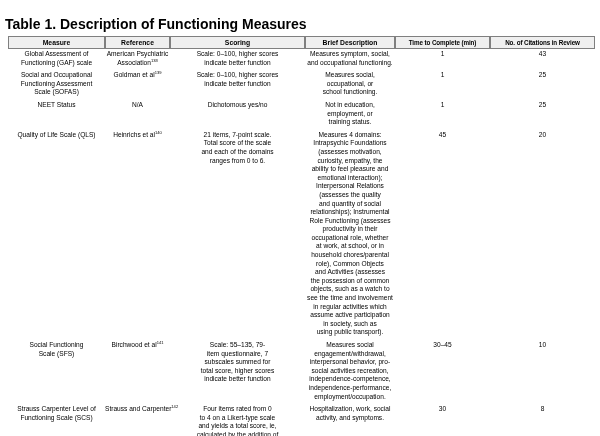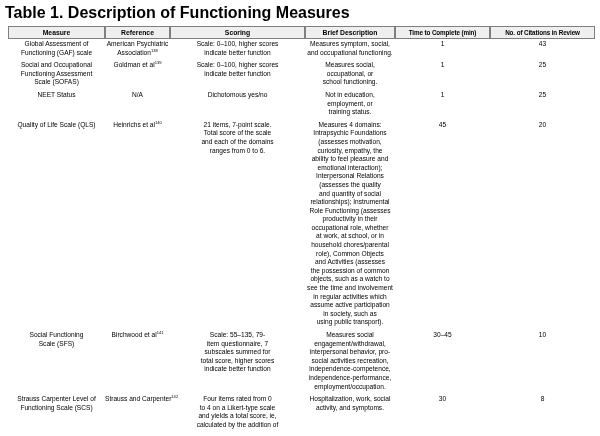--- a/index.html
+++ b/index.html
@@ -10,23 +10,23 @@
     height: 436px;
     overflow: hidden;
     font-family: "Liberation Sans", sans-serif;
     color: #000;
   }
   .page {
     padding: 3px 0 0 5px;
     width: 595px;
   }
   .table-title {
-    font-size: 16px;
+    font-size: 14px;
     font-weight: bold;
-    margin: 1px 0 4px 0;
+    margin: 13px 0 4px 0;
     white-space: pre;
   }
   table.measures {
     border-collapse: separate;
     border-spacing: 0;
     table-layout: fixed;
     width: 587px;
     margin-left: 3px;
   }
   th {

